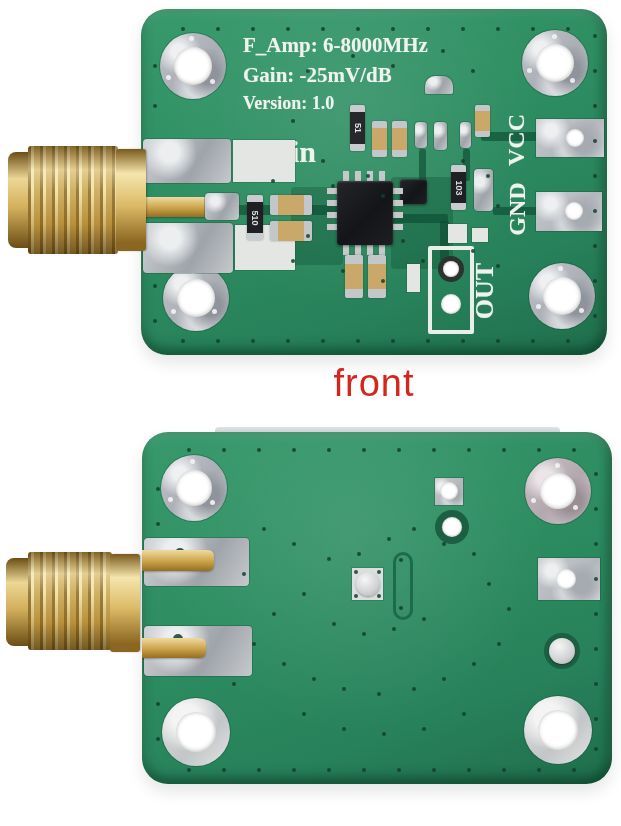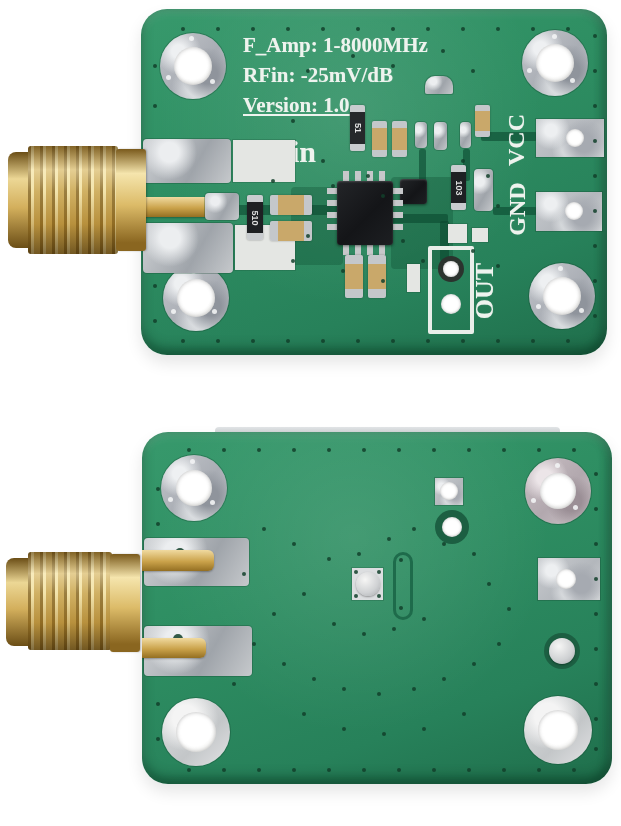--- a/index.html
+++ b/index.html
@@ -143,23 +143,23 @@
     </div>
     <div class="mhole" style="left:388px;top:254px;width:66px;height:66px;">
       <div class="bore" style="width:38px;height:38px;"></div>
       <div class="rivets">
           <i style="left:29px;top:3px;"></i>
           <i style="left:7px;top:41px;"></i>
           <i style="left:50px;top:45px;"></i>
         </div>
     </div>
 
-    <div class="silk" style="left:102px;top:24px;font-size:21px;">F_Amp: 1-8000MHz</div>
-    <div class="silk" style="left:102px;top:54px;font-size:21px;">RFin: -25mV/dB</div>
-    <div class="silk" style="left:102px;top:84px;font-size:21px;text-decoration:underline;">Version: 1.0</div>
+    <div class="silk" style="left:102px;top:24px;font-size:21px;">F_Amp: 6-8000MHz</div>
+    <div class="silk" style="left:102px;top:54px;font-size:21px;">Gain: -25mV/dB</div>
+    <div class="silk" style="left:102px;top:84px;font-size:18px;">Version: 1.0</div>
     <div class="silk" style="left:110px;top:126px;font-size:30px;">RFin</div>
     <div class="silk vtext" style="left:345px;top:119px;width:60px;height:24px;font-size:24px;line-height:24px;">VCC</div>
     <div class="silk vtext" style="left:346px;top:188px;width:60px;height:24px;font-size:24px;line-height:24px;">GND</div>
     <div class="silk vtext" style="left:309px;top:269px;width:70px;height:26px;font-size:26px;line-height:26px;">OUT</div>
 
     <div class="blob" style="left:2px;top:130px;width:88px;height:44px;"></div>
     <div class="wsq" style="left:92px;top:131px;width:62px;height:42px;"></div>
     <div class="gpin" style="left:0px;top:188px;width:72px;height:20px;"></div>
     <div class="blob" style="left:64px;top:184px;width:34px;height:27px;"></div>
     <div class="blob" style="left:2px;top:214px;width:90px;height:50px;"></div>
@@ -269,20 +269,21 @@
       <i class="via" style="left: 280px; top: 250px;"></i>
       <i class="via" style="left: 200px; top: 260px;"></i>
       <i class="via" style="left: 240px; top: 270px;"></i>
       <i class="via" style="left: 330px; top: 240px;"></i>
       <i class="via" style="left: 355px; top: 255px;"></i>
       <i class="via" style="left: 150px; top: 250px;"></i>
       <i class="via" style="left: 130px; top: 170px;"></i>
       <i class="via" style="left: 165px; top: 225px;"></i>
     </div>
 
+  <div class="abs caption" style="left:141px;top:362px;width:466px;">front</div>
 
   <div class="abs" style="left:0;top:0;width:0;height:0;">
     <div class="abs sma-end" style="left:8px;top:152px;width:24px;height:96px;"></div>
     <div class="abs sma-thread" style="left:28px;top:146px;width:90px;height:108px;"></div>
     <div class="abs sma-collar" style="left:116px;top:149px;width:30px;height:102px;"></div>
   </div>
 
   <div class="board" style="left:142px;top:432px;width:470px;height:352px;">
 
     <div class="mhole" style="left:19px;top:23px;width:66px;height:66px;">

